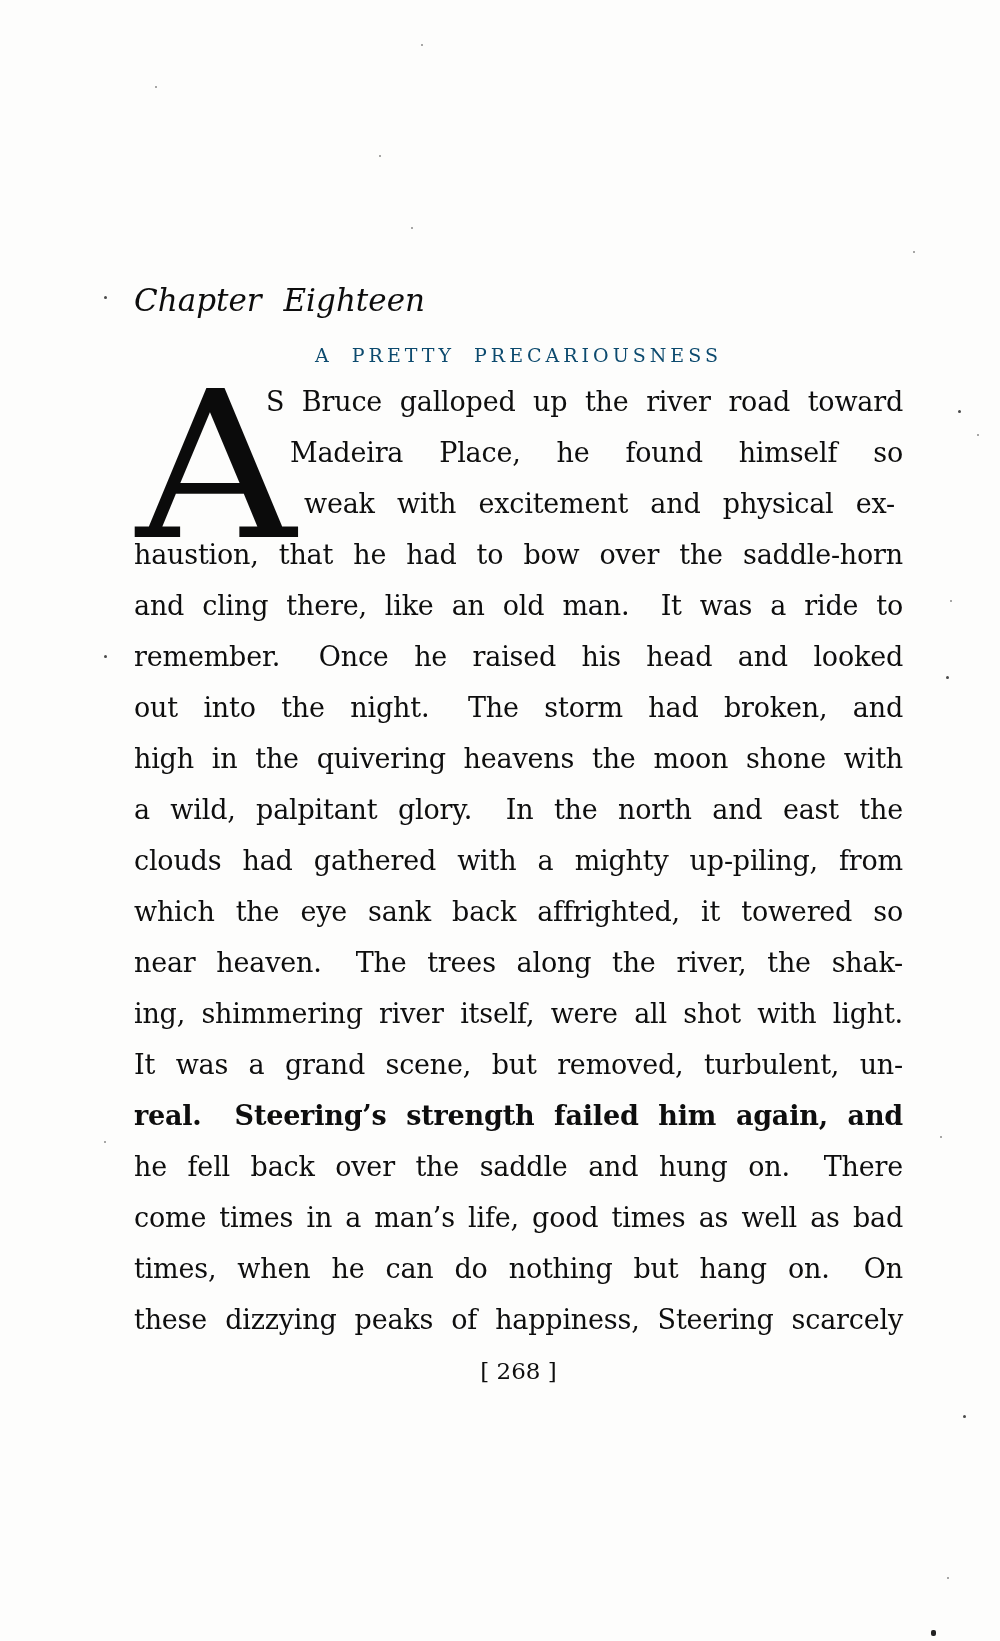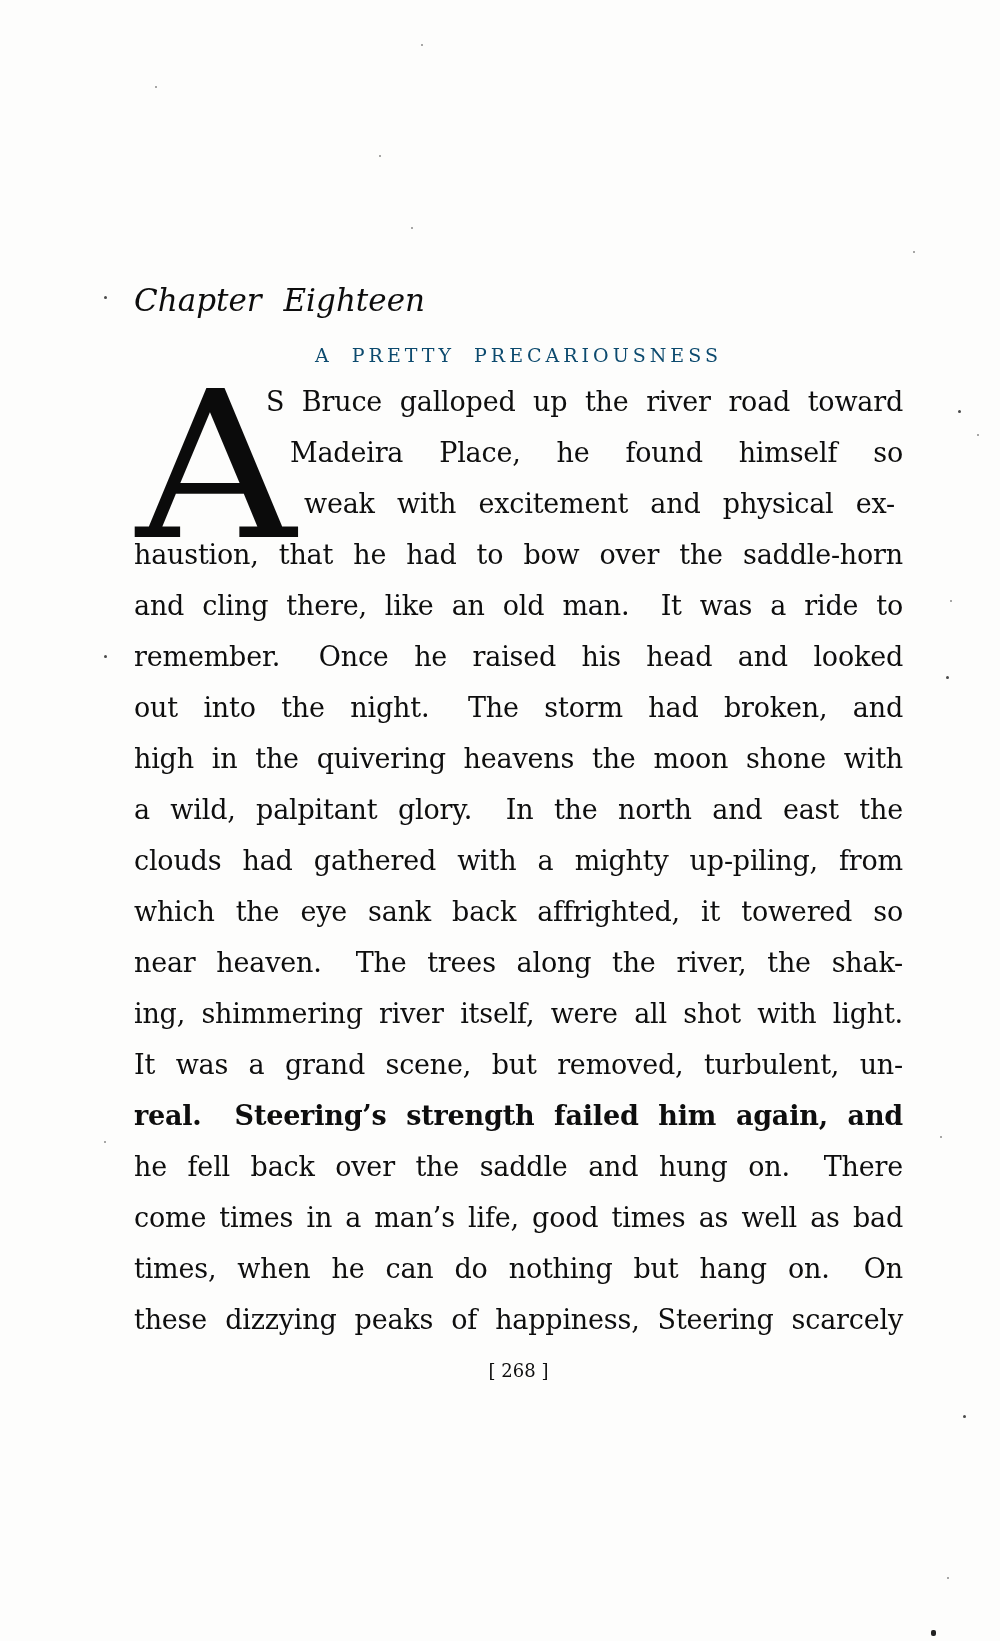--- a/index.html
+++ b/index.html
@@ -90,21 +90,21 @@
   .r15 { top: 1147px; }
   .r16 { top: 1198px; }
   .r17 { top: 1249px; }
   .r18 { top: 1300px; }
   .page-number {
     position: absolute;
     left: 134px;
     top: 1356px;
     width: 769px;
     font-family: "DejaVu Serif", serif;
-    font-size: 18px;
+    font-size: 23px;
     line-height: 30px;
     text-align: center;
     color: #0e0e0e;
   }
   .speck {
     position: absolute;
     width: 3px;
     height: 3px;
     border-radius: 50%;
     background: #4a4a4a;

